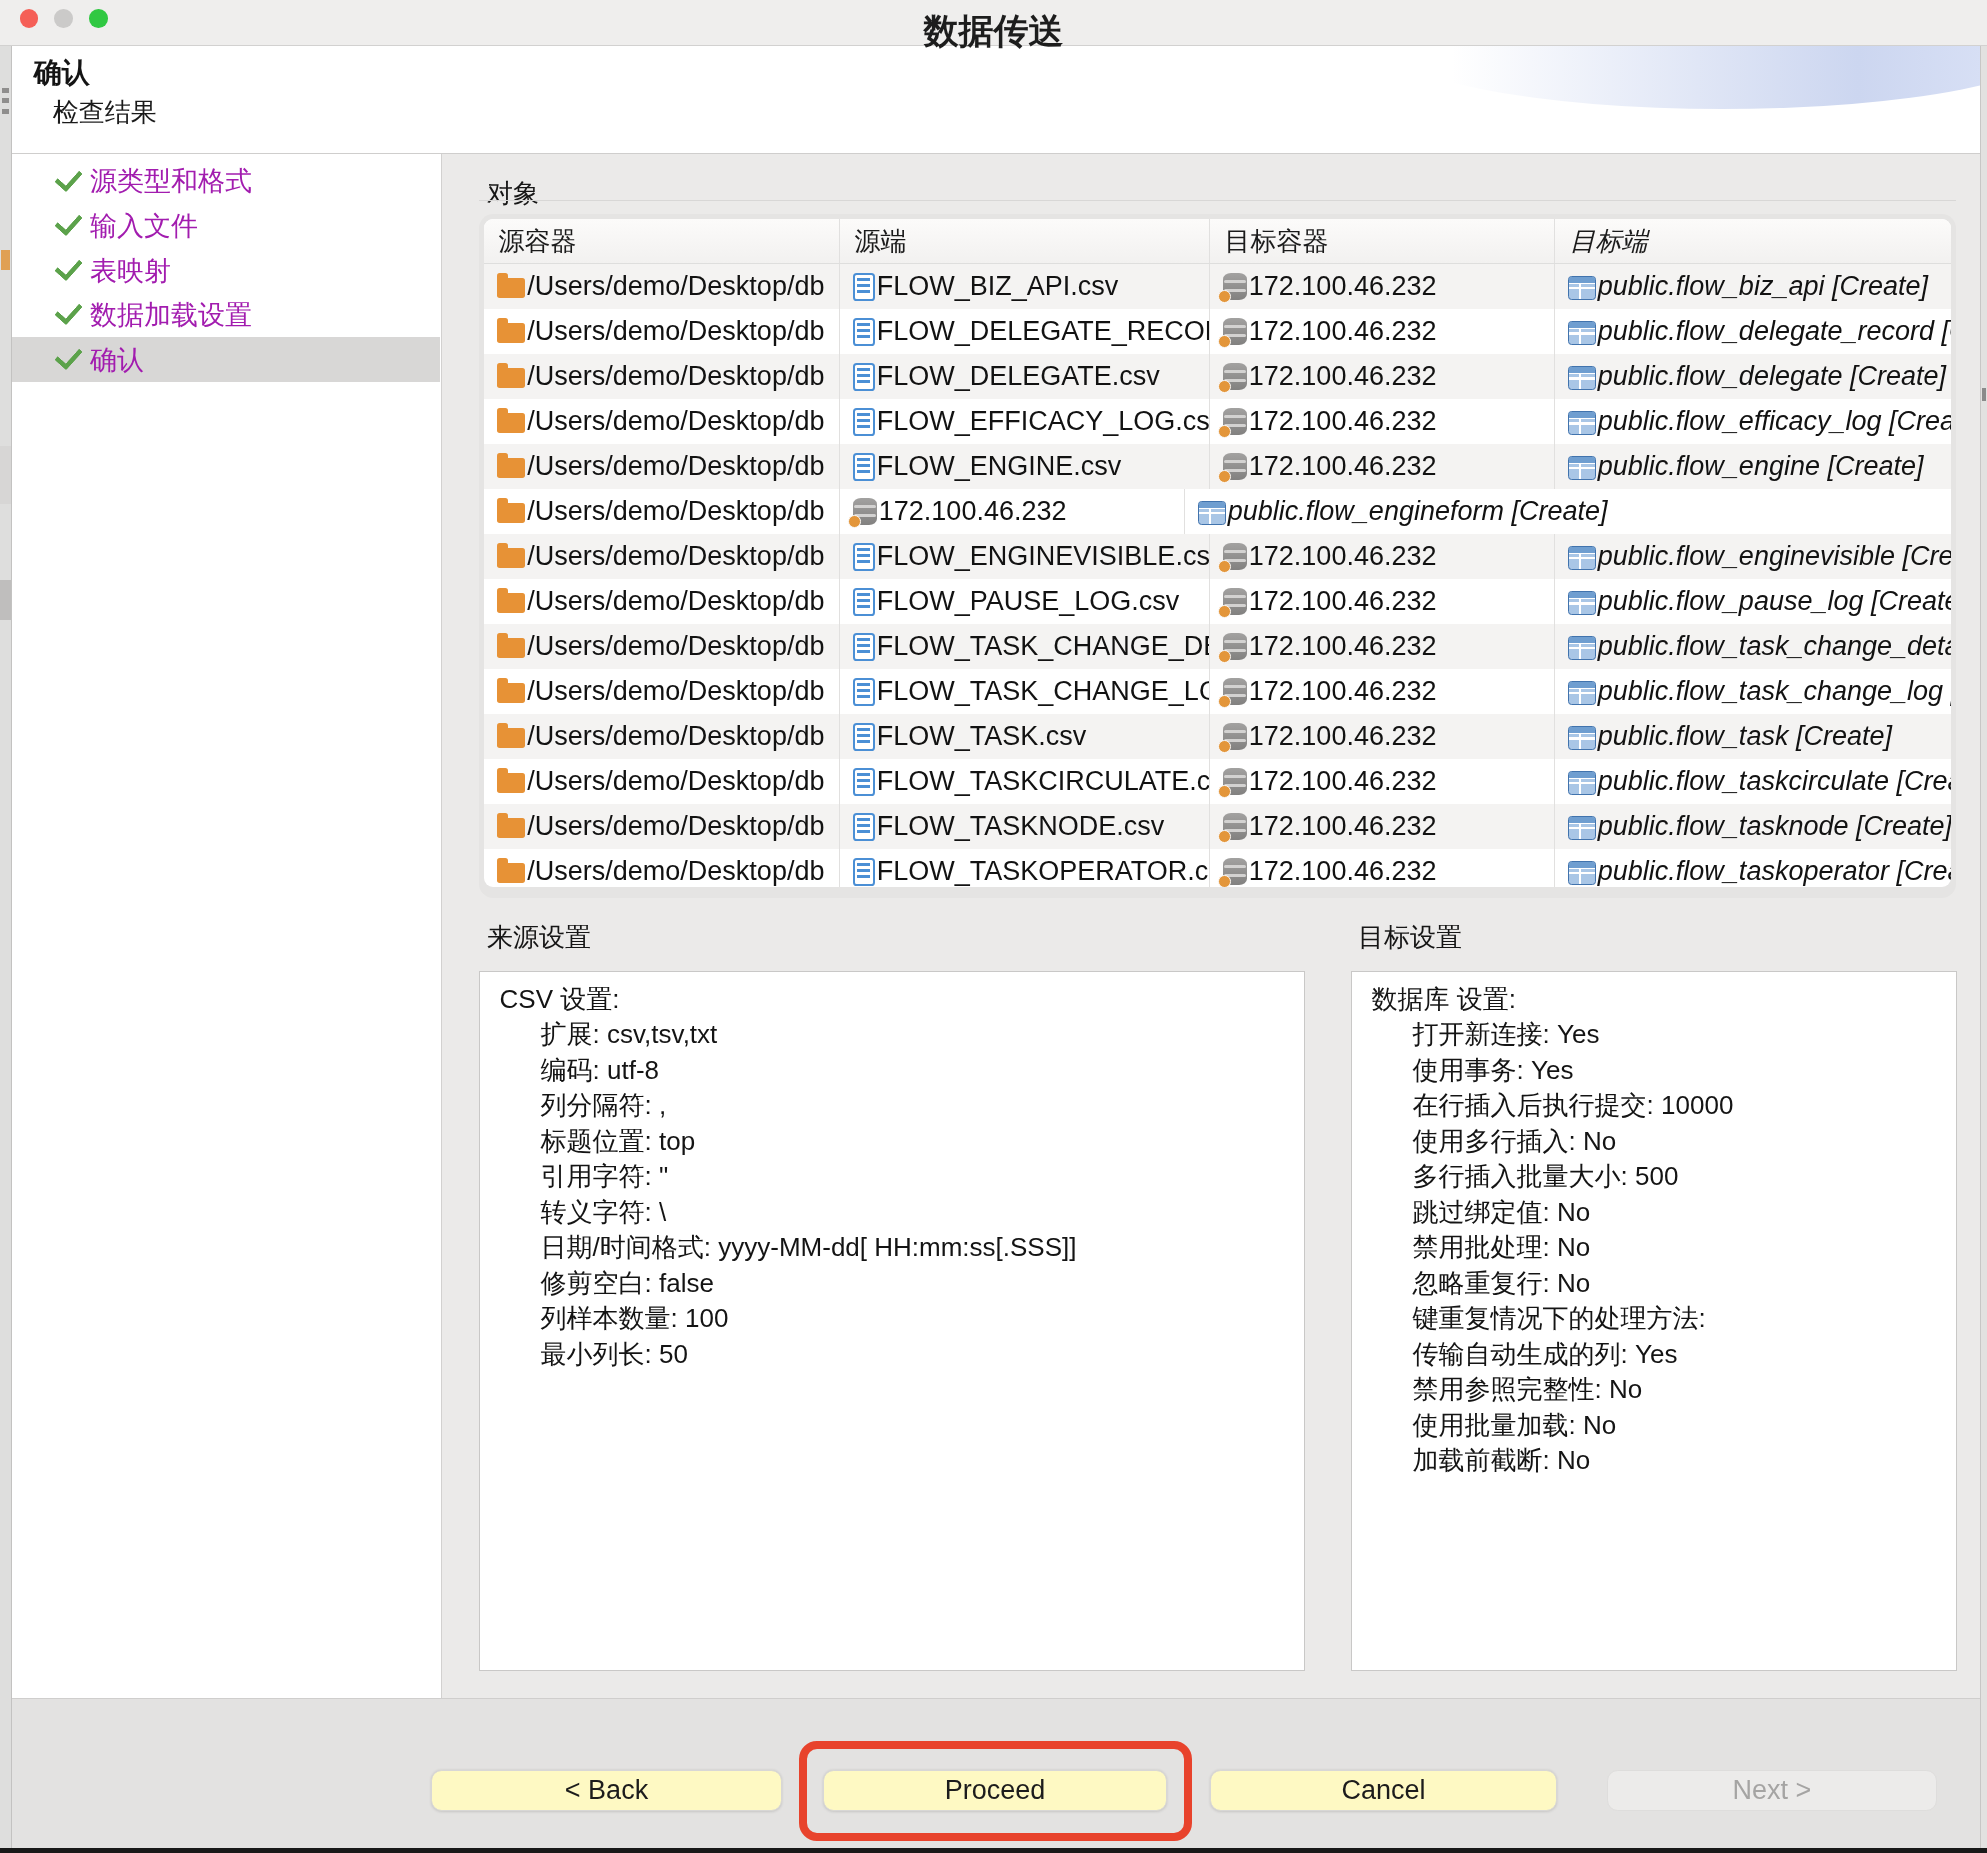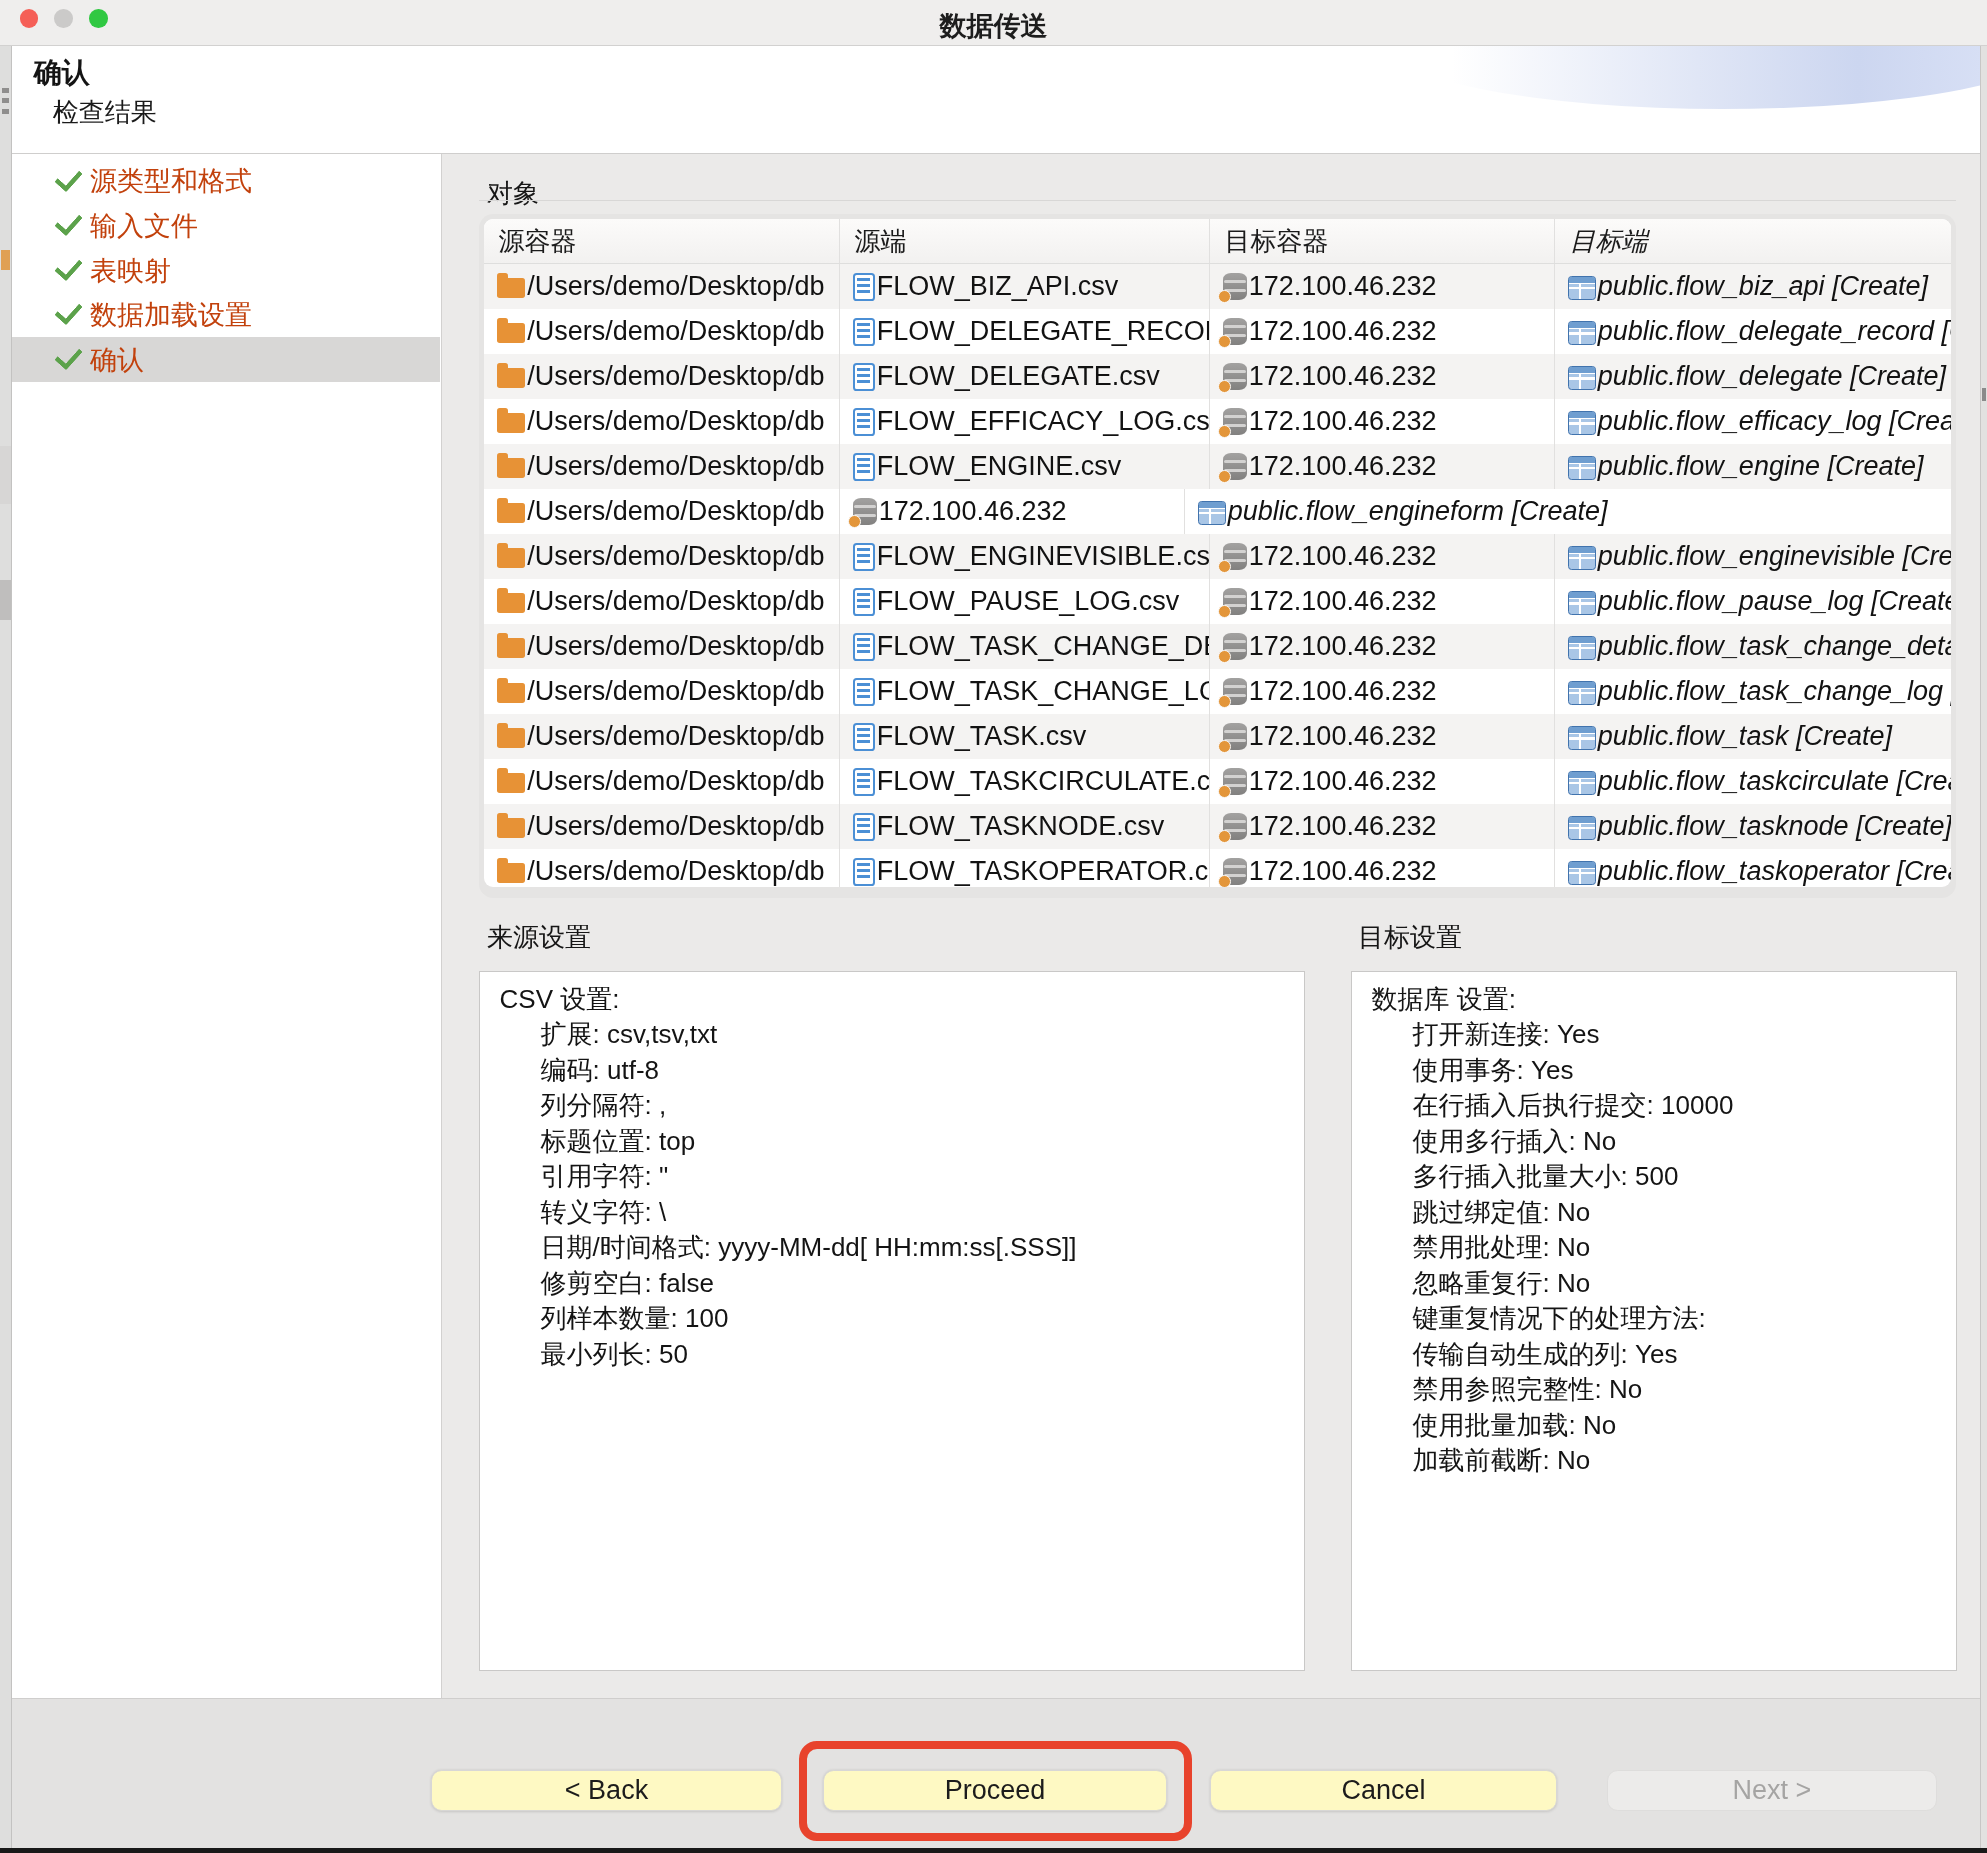--- a/index.html
+++ b/index.html
@@ -8,21 +8,21 @@
     background:#ebeae9;color:#161616;
     font-family:"Liberation Sans","DejaVu Sans",sans-serif;
   }
   
   .titlebar{position:absolute;left:0;top:0;right:0;height:45px;background:#efeeed;border-bottom:0.9px solid #d2d1d0;z-index:6;}
   .lights{position:absolute;left:19.6px;top:9px;display:flex;gap:16px;}
   .light{width:18.7px;height:18.7px;border-radius:50%;}
   .light-red{background:#f55f57;}
   .light-gray{background:#cbcac9;}
   .light-green{background:#30c842;}
-  .window-title{position:absolute;left:0;right:0;top:8px;text-align:center;font-size:27px;font-weight:bold;color:#1d1d1d;}
+  .window-title{position:absolute;left:0;right:0;top:8px;text-align:center;font-size:35px;font-weight:bold;color:#1d1d1d;}
 
   
   .left-sliver{position:absolute;left:0;top:45px;width:10.7px;bottom:0;background:#dededd;border-right:0.9px solid #c3c2c1;z-index:5;}
   .ls-mark{position:absolute;left:1.8px;width:7.1px;height:4.5px;background:#8f8e8d;}
   .ls-orange{position:absolute;left:0.9px;top:205px;width:9px;height:19.6px;background:#e0a053;}
   .ls-sel{position:absolute;left:0;top:401px;width:10.7px;height:58px;background:#d7d6d5;}
   .ls-dark{position:absolute;left:0;top:535px;width:10.7px;height:40px;background:#bfbebd;}
   .right-sliver{position:absolute;right:0;top:45px;width:6.2px;bottom:0;background:#e2e1e0;border-left:0.9px solid #c7c6c5;z-index:5;}
   .rs-mark{position:absolute;left:0.9px;top:343px;width:4.5px;height:12.5px;background:#8a8a8a;}
 
@@ -31,21 +31,21 @@
   .banner-title{position:absolute;left:23px;top:9px;font-size:28px;font-weight:bold;color:#141414;}
   .banner-subtitle{position:absolute;left:42px;top:50px;font-size:26px;color:#1a1a1a;}
   .swoosh{position:absolute;right:-80px;top:-70px;width:677px;height:134px;border-radius:50%;
           background:linear-gradient(to right,rgba(203,213,240,0) 10%,#ccd6f0 70%,#dee5f8 100%);}
 
   
   .sidebar{position:absolute;left:10.7px;top:154px;width:430px;bottom:155px;background:#ffffff;border-right:0.9px solid #d2d1d0;z-index:3;}
   .step{position:absolute;left:0;right:0.9px;height:45px;display:flex;align-items:center;padding-left:45px;box-sizing:border-box;cursor:default;}
   .step.selected{background:#d8d7d6;}
   .check{width:19.6px;height:10.7px;border-left:5.3px solid #5ca24b;border-bottom:5.3px solid #5ca24b;transform:rotate(-48deg);margin-right:9.8px;margin-top:-7.1px;border-radius:1.8px;flex:none;}
-  .step-label{font-size:27px;color:#c2410c;white-space:nowrap;}
+  .step-label{font-size:27px;color:#a21caf;white-space:nowrap;}
 
   
   .btn-save{position:absolute;left:27px;top:1616px;width:185px;height:40px;border-radius:10.7px;background:#fefefe;border:0.9px solid #d6d5d4;box-shadow:0 0.9px 2.7px rgba(0,0,0,.14);display:flex;align-items:center;justify-content:center;font-size:26px;color:#1c1c1c;box-sizing:border-box;}
   .btn-saveicon{position:absolute;left:247px;top:1616px;width:57px;height:39px;border-radius:9px;background:#fefefe;border:0.9px solid #d6d5d4;box-shadow:0 0.9px 2.7px rgba(0,0,0,.14);display:flex;align-items:center;justify-content:center;box-sizing:border-box;}
   .ic-crate{width:32px;height:28.5px;position:relative;}
   .ic-crate::before{content:"";position:absolute;left:9px;top:0;width:13.4px;height:11.6px;border:2.7px solid #4a86c8;background:#fdfdfd;box-sizing:border-box;}
   .ic-crate::after{content:"";position:absolute;left:0;bottom:0;width:30px;height:13.4px;border:2.7px solid #4a86c8;box-sizing:border-box;background:linear-gradient(90deg,rgba(0,0,0,0) 0 11.6px,#4a86c8 11.6px 14.3px,rgba(0,0,0,0) 14.3px),#fdfdfd;}
 
   
   .section-label{position:absolute;font-size:26px;color:#161616;white-space:nowrap;}

